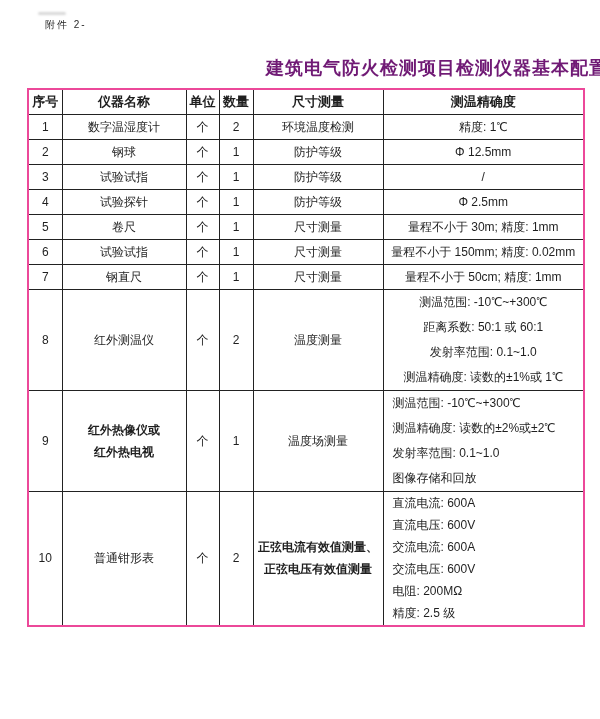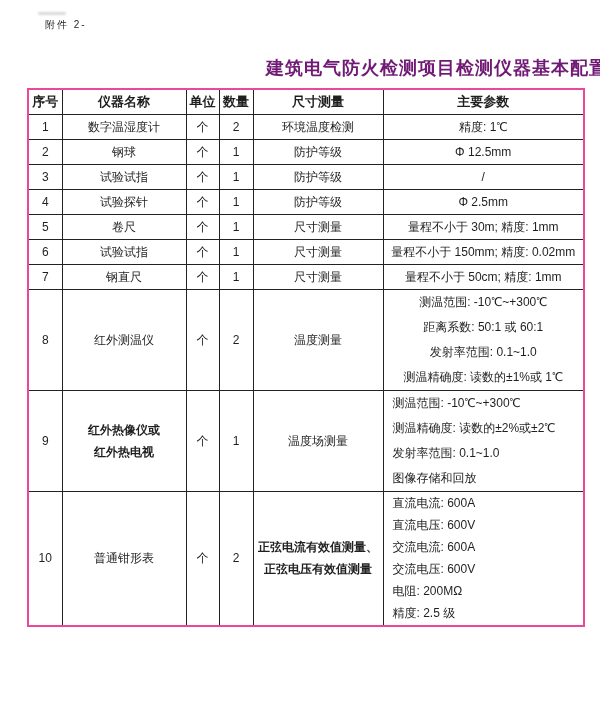--- a/index.html
+++ b/index.html
@@ -101,21 +101,21 @@
       <col style="width:130px">
       <col style="width:201px">
     </colgroup>
     <thead>
       <tr>
           <th>序号</th>
           <th>仪器名称</th>
           <th>单位</th>
           <th>数量</th>
           <th>尺寸测量</th>
-          <th>主要参数</th>
+          <th>测温精确度</th>
         </tr>
     </thead>
     <tbody>
         <tr class="row-1">
           <td>1</td>
           <td class="name">数字温湿度计</td>
           <td>个</td>
           <td>2</td>
           <td class="item">环境温度检测</td>
           <td class="params">精度: 1℃</td>

